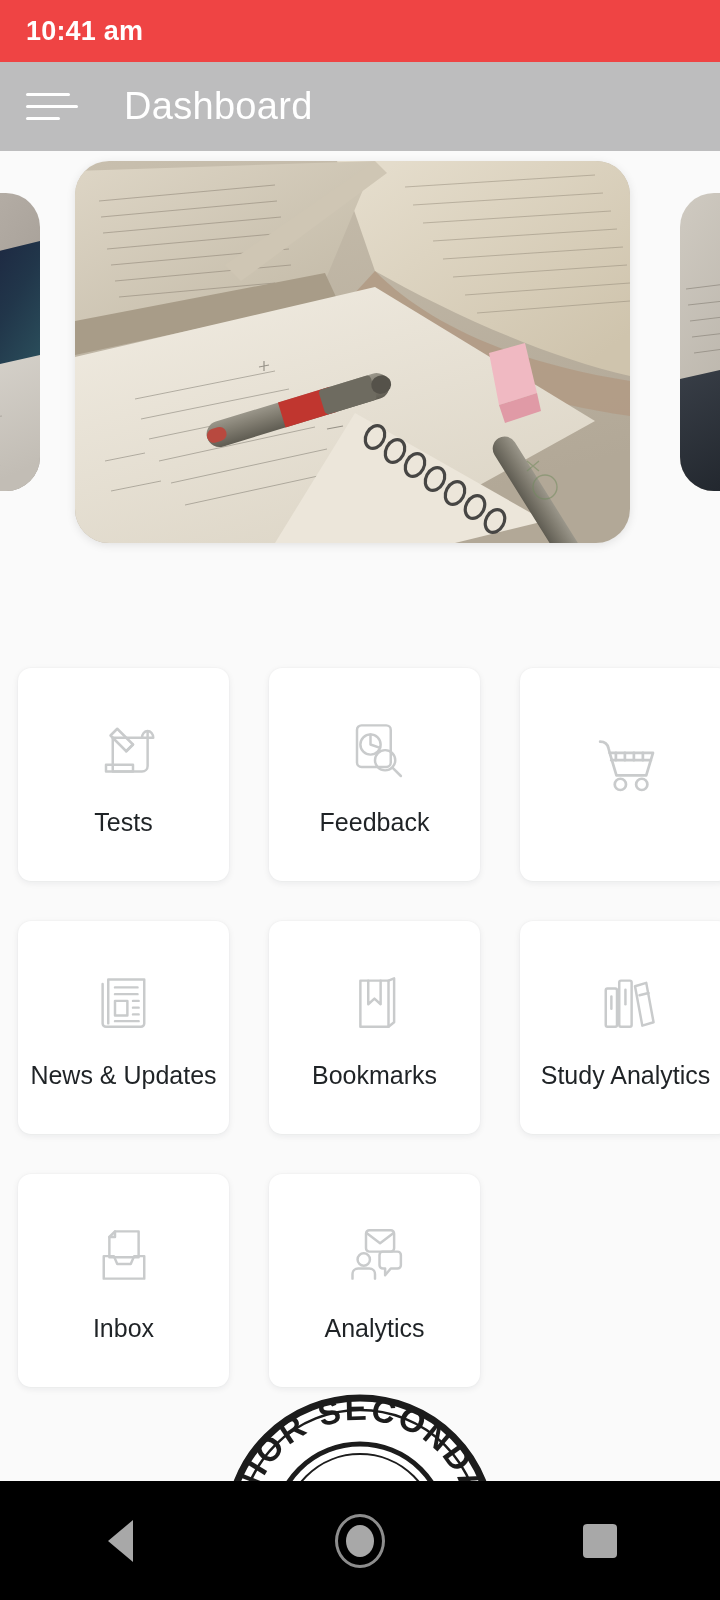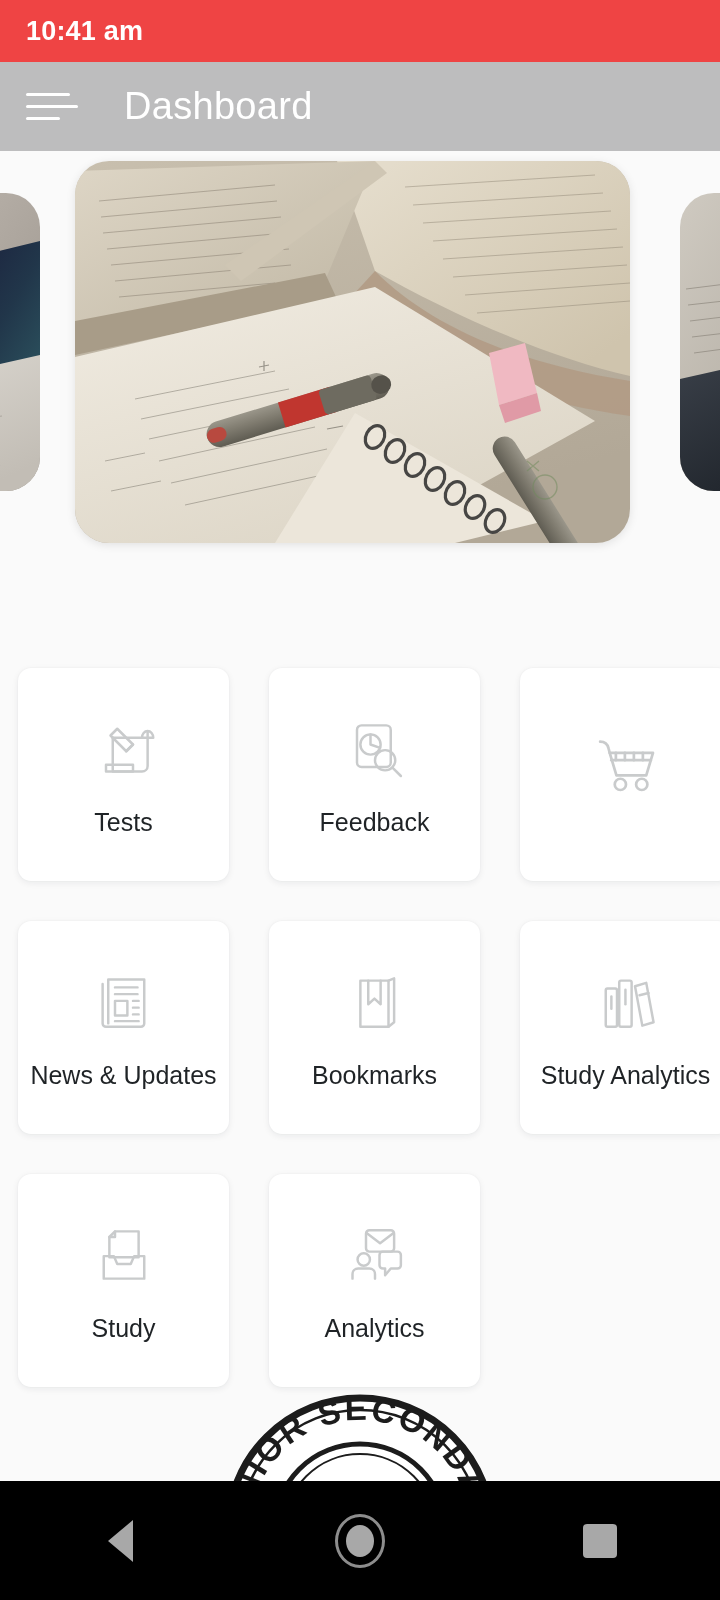--- a/index.html
+++ b/index.html
@@ -403,21 +403,21 @@
     </div>
 
     <div class="tile">
       <div class="tile-icon">
         <svg viewBox="0 0 64 64" fill="none" stroke="#c9cbcc" stroke-width="2.2" stroke-linecap="round" stroke-linejoin="round">
           <path d="M24 11 L45 11 L45 34 L19 34 L19 16 Z"></path>
           <path d="M24 11 L24 16 L19 16"></path>
           <path d="M14 33 L14 53 L50 53 L50 33 L41 33 L38 40 L26 40 L23 33 Z"></path>
         </svg>
       </div>
-      <div class="tile-label">Study</div>
+      <div class="tile-label">Inbox</div>
     </div>
 
     <div class="tile">
       <div class="tile-icon">
         <svg viewBox="0 0 64 64" fill="none" stroke="#c9cbcc" stroke-width="2.2" stroke-linecap="round" stroke-linejoin="round">
           <rect x="24" y="10" width="25" height="19" rx="3"></rect>
           <path d="M24.5 12.5 L36.5 21.5 L48.5 12.5"></path>
           <path d="M36 32 C36 30.3 37.3 29 39 29 L52 29 C53.7 29 55 30.3 55 32 L55 41 C55 42.7 53.7 44 52 44 L46 44 L41 50 L41 44 L39 44 C37.3 44 36 42.7 36 41 Z"></path>
           <circle cx="22" cy="36" r="5.5"></circle>
           <path d="M12 53 L12 49 C12 46.2 14.2 44 17 44 L27 44 C29.8 44 32 46.2 32 49 L32 53"></path>

